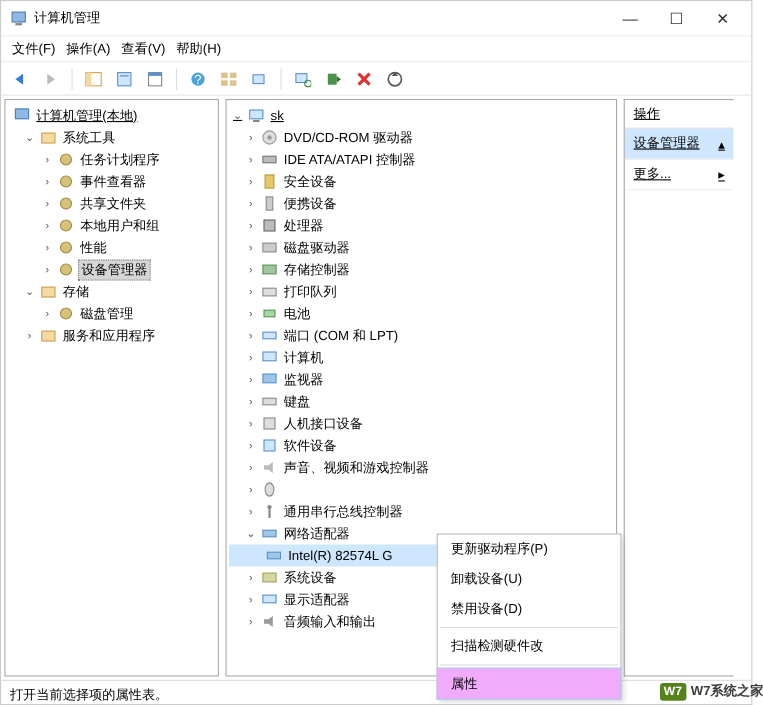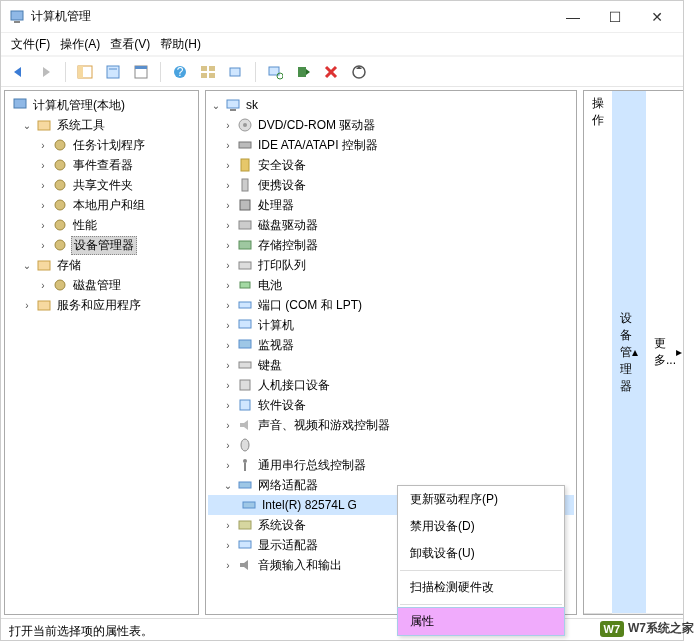--- a/index.html
+++ b/index.html
@@ -12,31 +12,31 @@
 .titlebar .winbtn { width: 24px; text-align: center; cursor: pointer; font-size: 14px; color: #333; }
 .menubar { height: 24px; display: flex; align-items: center; gap: 10px; padding: 0 10px; border-bottom: 2px solid #f3f3f3; }
 .menubar span { cursor: pointer; }
 .toolbar { height: 30px; display: flex; align-items: center; gap: 6px; padding: 2px 6px; border-bottom: 1px solid #e6e6e6; }
 .tbtn { width: 22px; height: 22px; display: flex; align-items: center; justify-content: center; cursor: pointer; }
 .tsep { width: 1px; height: 20px; background: #ddd; margin: 0 2px; }
 .body { flex: 1; display: flex; overflow: hidden; }
 .pane { border: 1px solid #aaa; margin: 3px; overflow: auto; background: #fff; }
 .left { width: 195px; padding: 4px 2px; }
 .center { flex: 1; padding: 4px 2px; position: relative; }
-.right { width: 100px; display: flex; flex-direction: row; padding: 0; margin-right: 0; border-right: none; }
+.right { width: 100px; display: flex; flex-direction: column; padding: 0; margin-right: 16px; border-right: none; text-decoration: underline; }
 .right-title { padding: 4px 8px; border-bottom: 1px solid #ddd; font-weight: normal; }
 .right-row { padding: 5px 8px; border-bottom: 1px solid #eee; display: flex; justify-content: space-between; align-items: center; }
 .right-row.sel { background: #cfe6ff; }
 .tree-item { display: flex; align-items: center; height: 20px; white-space: nowrap; }
 .tree-item .exp { width: 12px; text-align: center; color: #555; cursor: pointer; font-size: 10px; }
 .tree-item .ticon { width: 16px; height: 16px; margin: 0 3px; flex-shrink: 0; }
 .tree-item .lbl { cursor: pointer; padding: 0 2px; }
 .tree-item .lbl.sel { background: #d6d6d6; border: 1px dotted #888; }
 .tree-item .lbl.hl { background: #cfe6ff; }
-.indent0 { padding-left: 2px; }
+.indent0 { padding-left: 2px; text-decoration: underline; }
 .indent1 { padding-left: 14px; }
 .indent2 { padding-left: 30px; }
 .statusbar { height: 22px; border-top: 1px solid #ddd; display: flex; align-items: flex-end; padding: 0 8px; }
 .ctx-menu { position: absolute; left: 397px; top: 485px; width: 168px; background: #fff; border: 1px solid #bbb; box-shadow: 2px 2px 4px rgba(0,0,0,0.15); z-index: 10; }
 .ctx-item { padding: 5px 12px; cursor: pointer; }
 .ctx-item.sel { background: #f0abfc; border: 1px solid #a8cde8; margin: -1px; }
 .ctx-sep { height: 1px; background: #ddd; margin: 3px 2px; }
 .watermark { position: absolute; right: 0; bottom: 4px; display: flex; align-items: center; gap: 4px; opacity: 0.95; font-size: 13px; color: #333; font-weight: bold; z-index:20; }
 .watermark .wm-badge { background: #4d7c0f; color: #fff; padding: 2px 4px; border-radius: 3px; font-size: 11px; }
 svg { display: block; }
@@ -483,22 +483,22 @@
     </div>
   </div>
 
   <div class="statusbar">
     <span>打开当前选择项的属性表。</span>
   </div>
 </div>
 
 <div class="ctx-menu" id="ctx-menu">
     <div class="ctx-item ">更新驱动程序(P)</div>
+    <div class="ctx-item ">卸载设备(U)</div>
     <div class="ctx-item ">禁用设备(D)</div>
-    <div class="ctx-item ">卸载设备(U)</div>
     <div class="ctx-sep"></div>
     <div class="ctx-item ">扫描检测硬件改</div>
     <div class="ctx-sep"></div>
     <div class="ctx-item sel">属性</div>
   </div>
 
 <div class="watermark">
   <span class="wm-badge">W7</span>
   <span>W7系统之家</span>
 </div>

